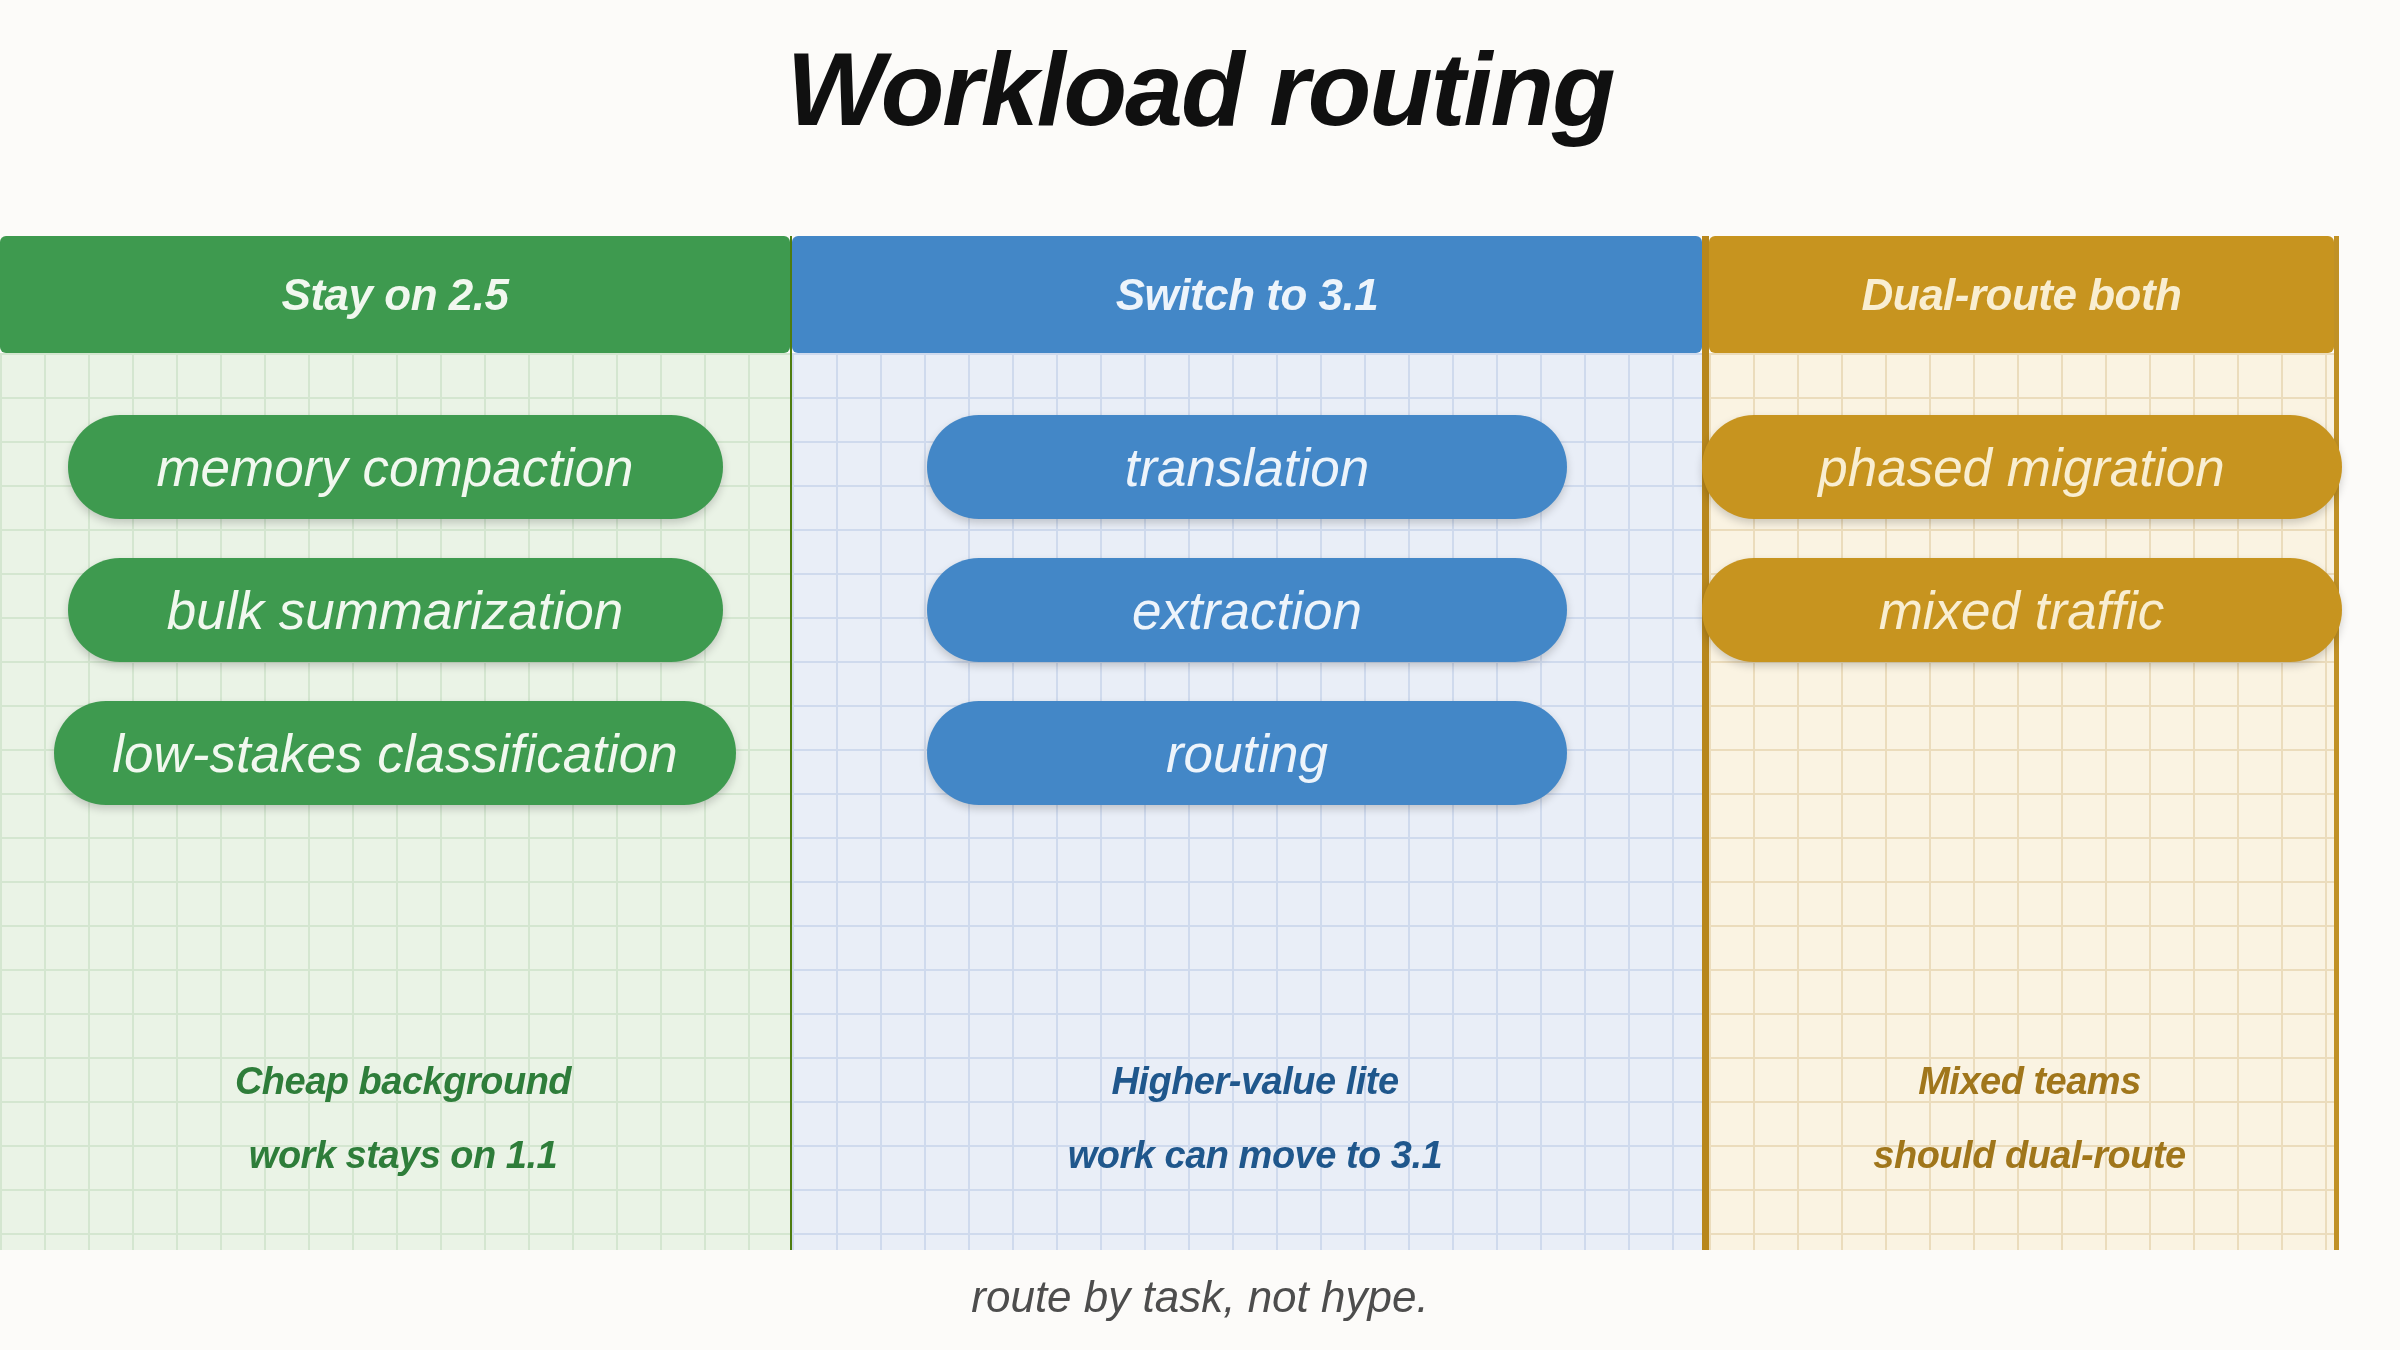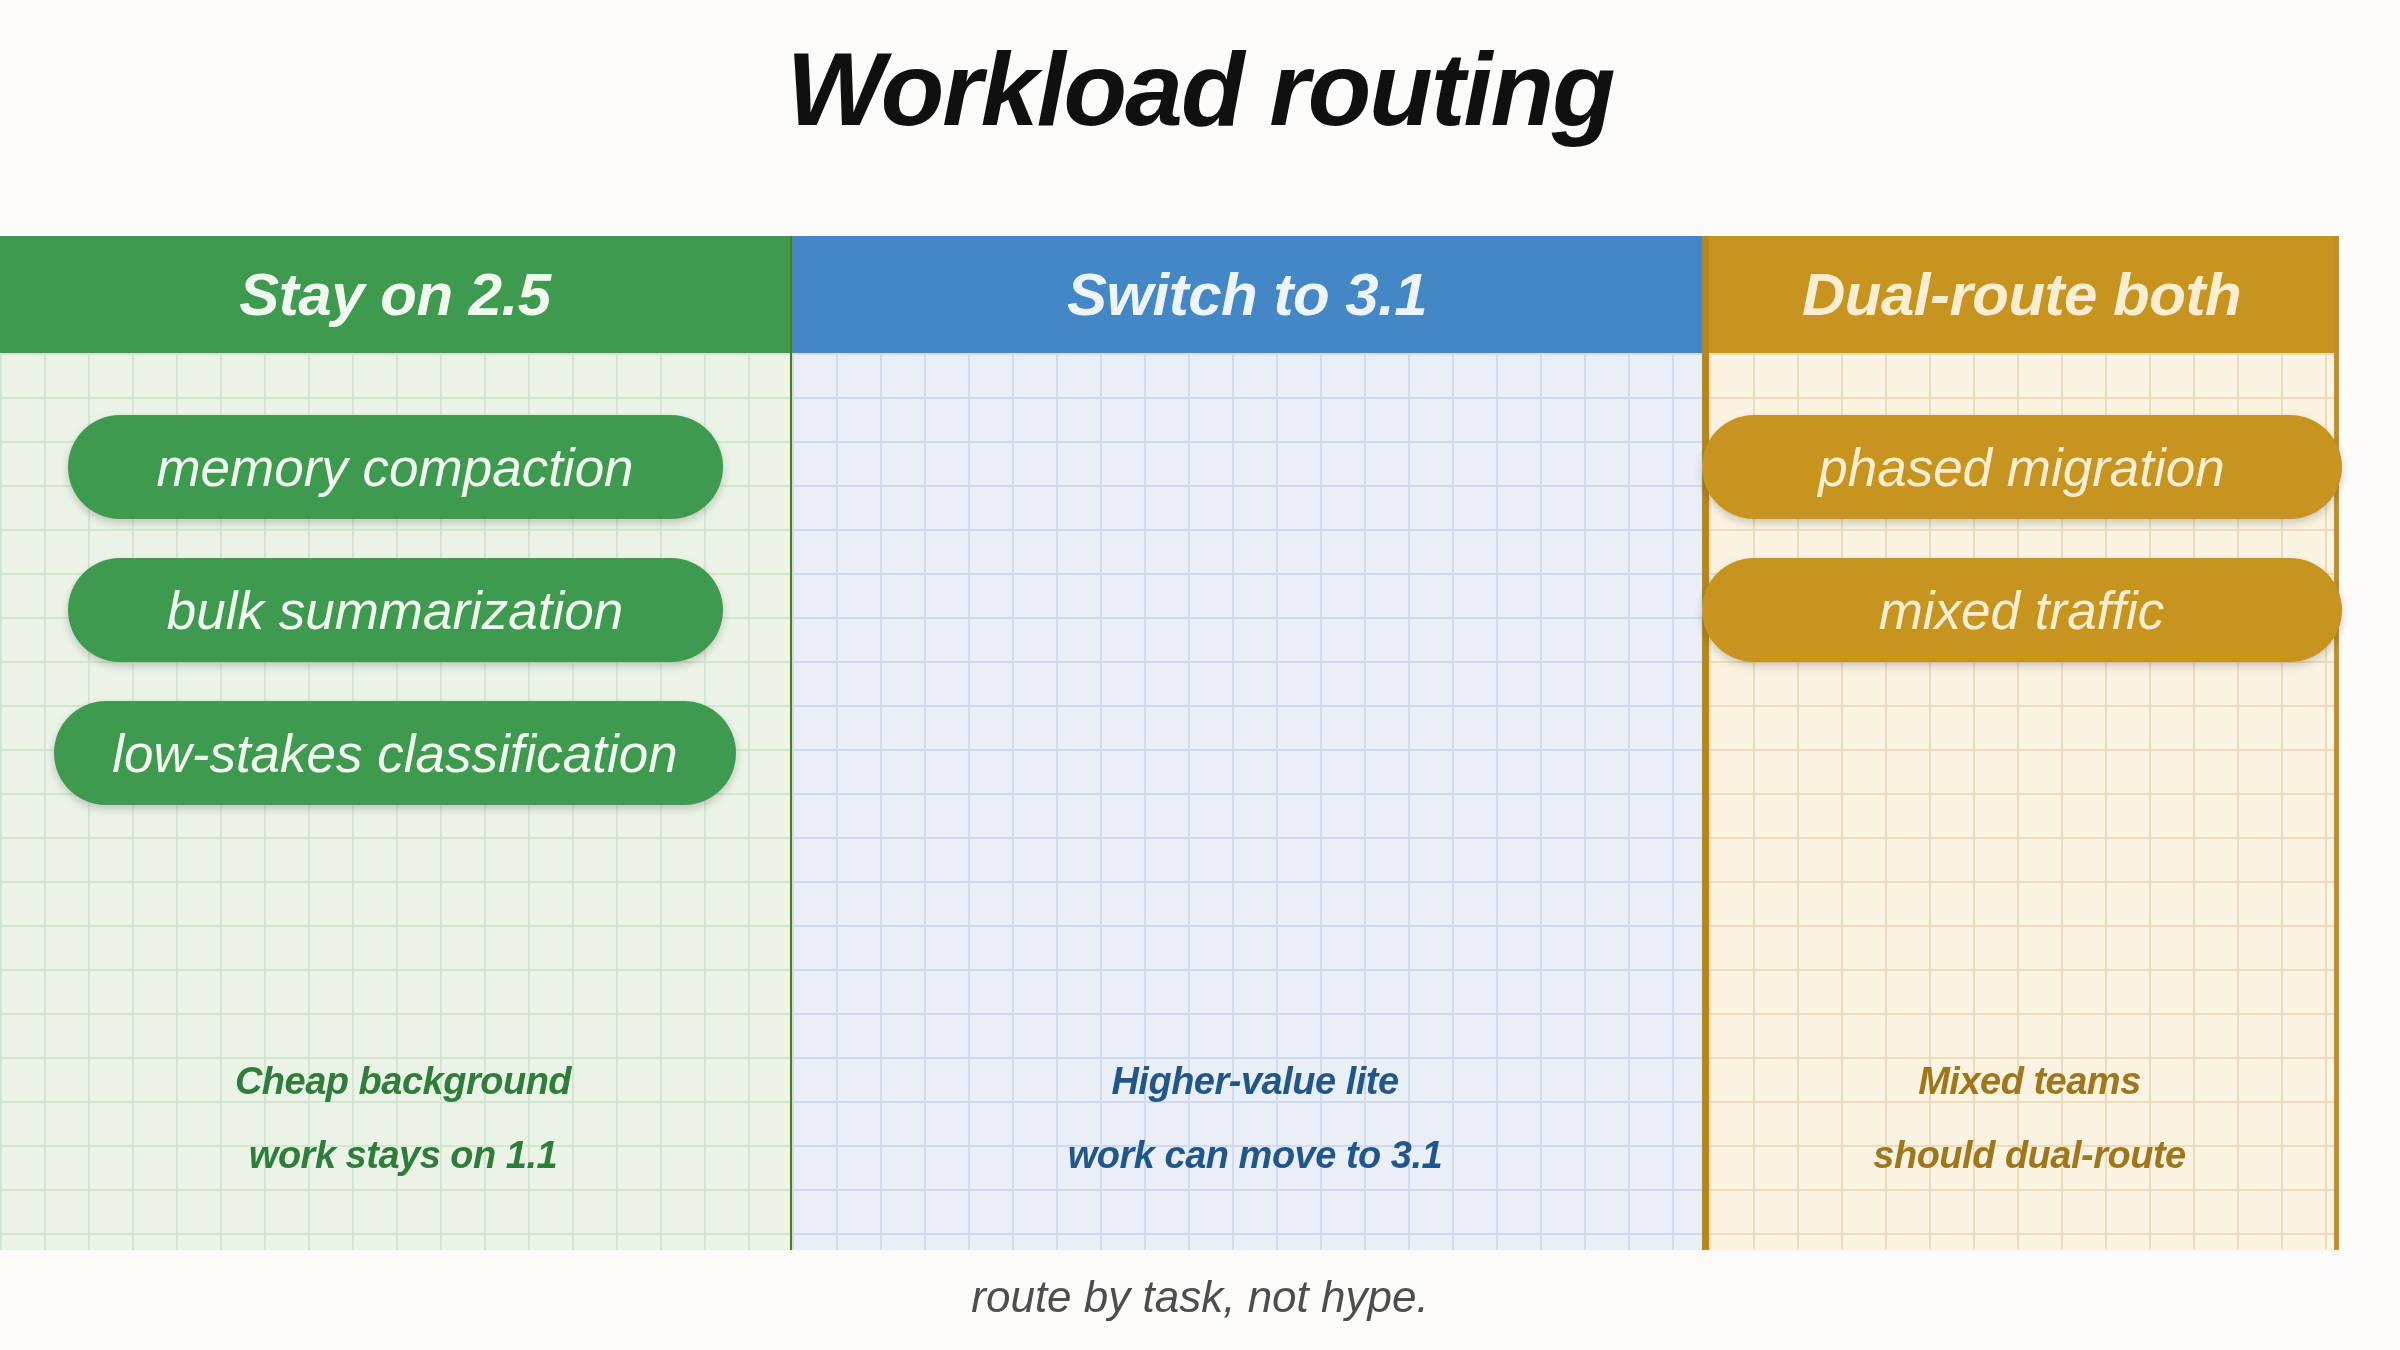--- a/index.html
+++ b/index.html
@@ -27,21 +27,21 @@
   }
   .col-0{width:790px;}
   .col-1{width:912px;border-left:2px solid #4d7c0f;}
   .col-2{width:637px;border-left:7px solid #B8871C;border-right:5px solid #C09125;}
 
   .col-header{
     height:117px;flex:0 0 117px;
     display:flex;align-items:center;justify-content:center;
     background:var(--accent);
     color:var(--on-accent);
-    font-size:60px;font-weight:700;letter-spacing:-0.5px;
+    font-size:44px;font-weight:700;letter-spacing:-0.5px;border-radius:6px;
   }
 
   .panel{
     flex:1 1 auto;position:relative;
     background-color:var(--panel-bg);
     background-image:
       linear-gradient(var(--grid-line) 2px, transparent 2px),
       linear-gradient(90deg, var(--grid-line) 2px, transparent 2px);
     background-size:44px 44px;
   }
@@ -97,20 +97,25 @@
         <div class="panel-footer">
           <span>Cheap background</span>
           <span>work stays on 1.1</span>
         </div>
       </div>
     </div>
 
     <div class="column col-1" style="--accent: #4387C7; --on-accent: #EDF4FB; --panel-bg: #E9EEF7; --grid-line: #CFDAED; --footer-color: #1F578C;">
       <div class="col-header">Switch to 3.1</div>
       <div class="panel">
+        <div class="pill-stack">
+          <div class="pill">translation</div>
+          <div class="pill">extraction</div>
+          <div class="pill">routing</div>
+        </div>
         <div class="panel-footer">
           <span>Higher-value lite</span>
           <span>work can move to 3.1</span>
         </div>
       </div>
     </div>
 
     <div class="column col-2" style="--accent: #C7941F; --on-accent: #F9EED1; --panel-bg: #FAF3E2; --grid-line: #EBDCBC; --footer-color: #A0761B;">
       <div class="col-header">Dual-route both</div>
       <div class="panel">

